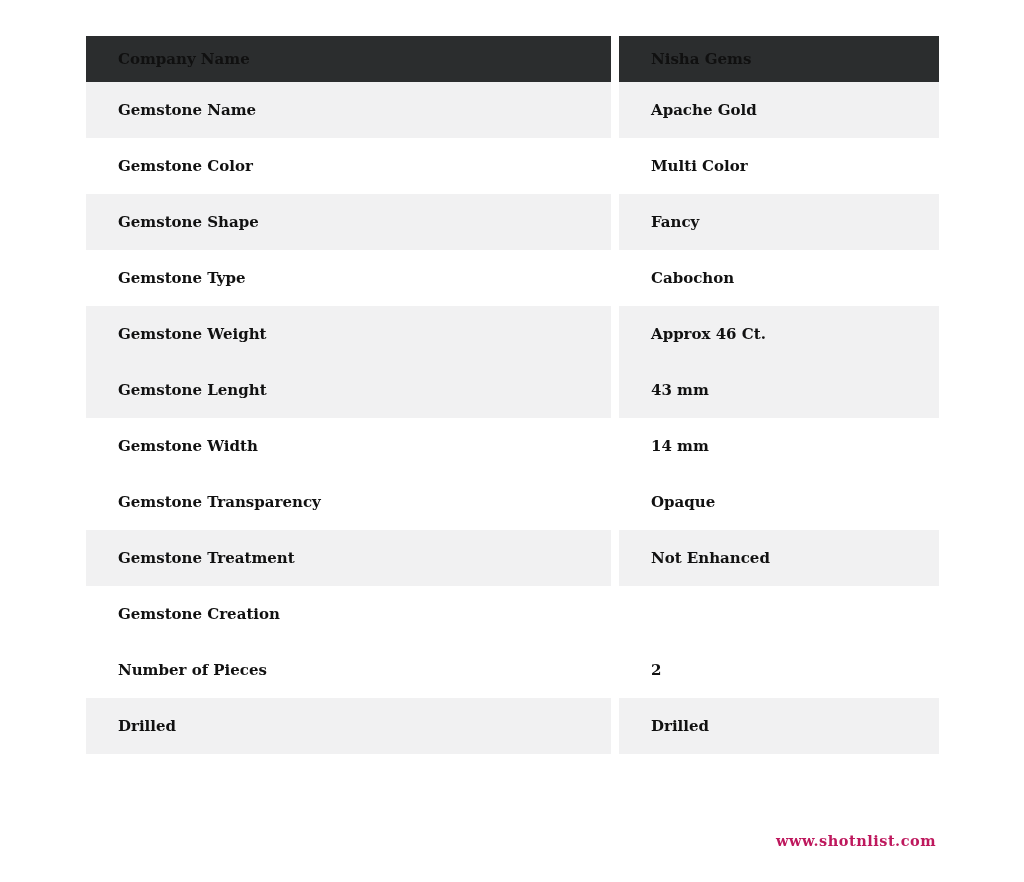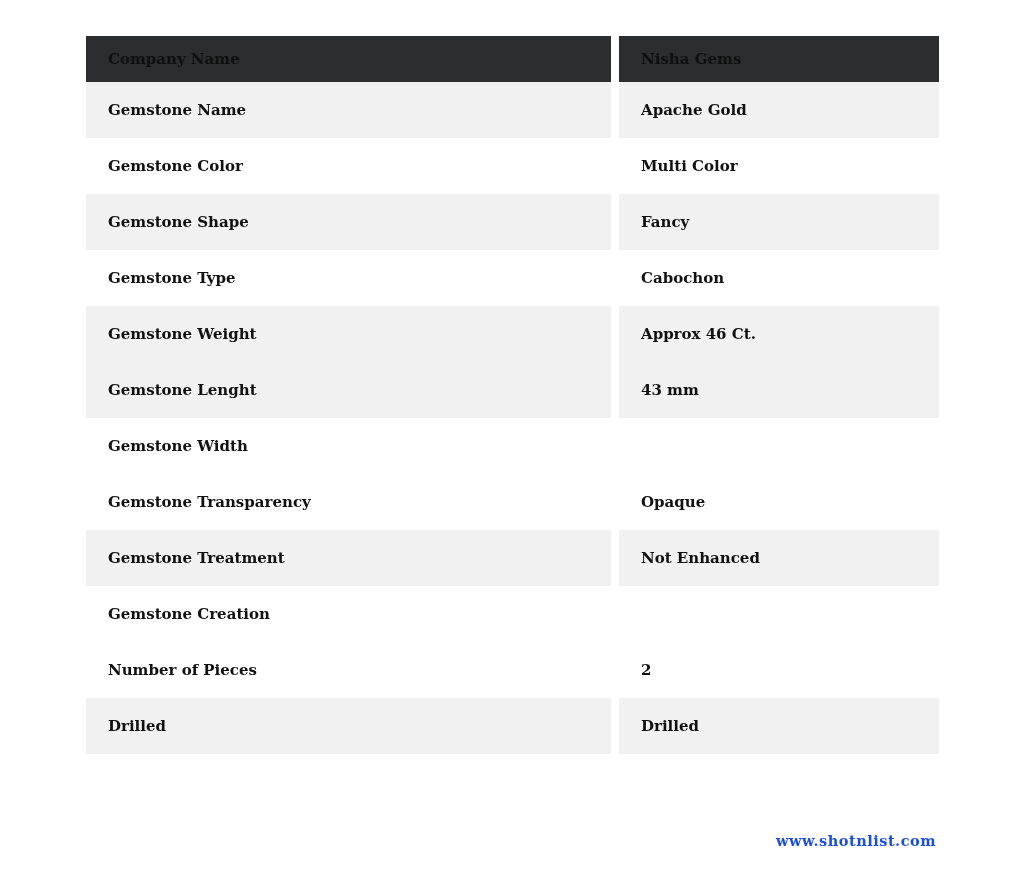--- a/index.html
+++ b/index.html
@@ -22,21 +22,21 @@
     width: 853px;
   }
   .trow {
     display: flex;
     gap: 8px;
     width: 100%;
   }
   .cell {
     display: flex;
     align-items: center;
-    padding-left: 22px;
+    padding-left: 32px;
     font-weight: 700;
     font-size: 15px;
     color: #111111;
   }
   .cell-label { width: 525px; }
   .cell-value { flex: 1; }
   .header-row .cell {
     height: 46px;
     background: #2b2d2e;
     color: #101010;
@@ -44,21 +44,21 @@
   }
   .body-row .cell { height: 56px; }
   .body-row.odd .cell  { background: #f1f1f2; }
   .body-row.even .cell { background: #ffffff; }
   .watermark {
     position: absolute;
     right: 88px;
     top: 832px;
     font-weight: 700;
     font-size: 14.5px;
-    color: #1d4ed8;
+    color: #be185d;
     letter-spacing: 0.5px;
   }
 </style>
 </head>
 <body>
 
 <div class="page">
 
   <div class="spec-table">
 
@@ -87,20 +87,21 @@
         <div class="trow body-row odd">
           <div class="cell cell-label">Gemstone Weight</div>
           <div class="cell cell-value">Approx 46 Ct.</div>
         </div>
         <div class="trow body-row odd">
           <div class="cell cell-label">Gemstone Lenght</div>
           <div class="cell cell-value">43 mm</div>
         </div>
         <div class="trow body-row even">
           <div class="cell cell-label">Gemstone Width</div>
+          <div class="cell cell-value">14 mm</div>
         </div>
         <div class="trow body-row odd">
         </div>
         <div class="trow body-row even">
           <div class="cell cell-label">Gemstone Transparency</div>
           <div class="cell cell-value">Opaque</div>
         </div>
         <div class="trow body-row odd">
           <div class="cell cell-label">Gemstone Treatment</div>
           <div class="cell cell-value">Not Enhanced</div>

